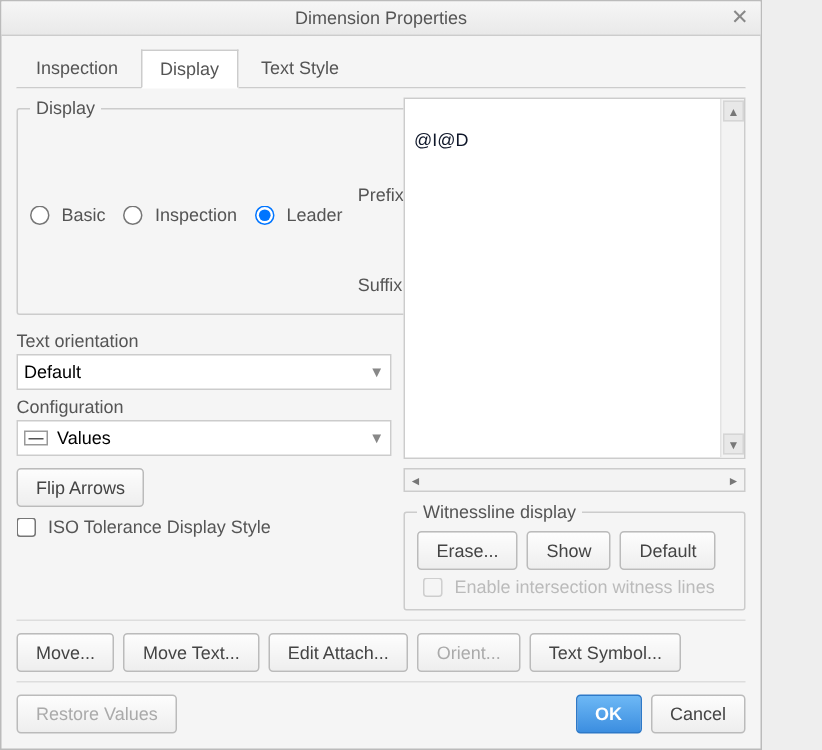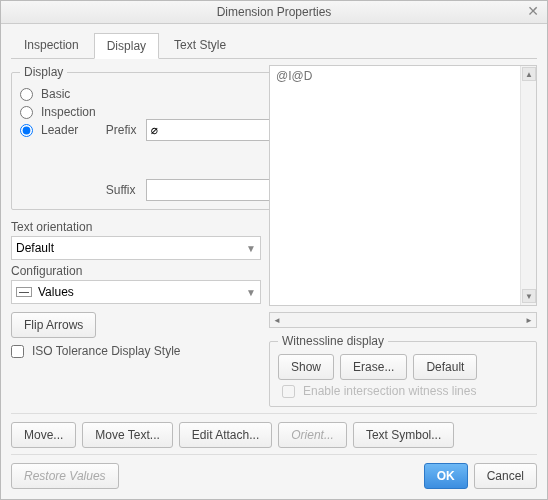--- a/index.html
+++ b/index.html
@@ -1,48 +1,48 @@
 <!DOCTYPE html>
 <html><head>
 <meta charset="utf-8">
 <style>
   * { box-sizing: border-box; font-family: Arial, sans-serif; font-size: 12px; }
   body { margin: 0; background: #eeeeee; }
-  .window { width: 548px; height: 500px; background: #f5f5f5; border: 1px solid #bbb; display: flex; flex-direction: column; }
+  .window { width: 508px; height: 500px; background: #f5f5f5; border: 1px solid #bbb; display: flex; flex-direction: column; }
   .titlebar { background: linear-gradient(#f6f6f6,#e9e9e9); border-bottom: 1px solid #ccc; text-align: center; padding: 4px 6px; color: #555; position: relative; }
   .titlebar .close { position: absolute; right: 8px; top: 2px; color: #888; cursor: pointer; font-size: 14px; }
   .body { flex: 1; padding: 8px 10px 6px 10px; display: flex; flex-direction: column; }
   .tabs { display: flex; border-bottom: 1px solid #ccc; }
   .tab { padding: 5px 12px; color: #555; border: 1px solid transparent; border-bottom: none; margin-right: 2px; background: #f5f5f5; cursor: default; }
   .tab.active { background: #fff; border-color: #ccc; border-bottom: 1px solid #fff; position: relative; top: 1px; }
   .content { flex: 1; background: #f5f5f5; display: flex; gap: 8px; padding-top: 6px; }
   .leftcol { width: 250px; display: flex; flex-direction: column; }
   .rightcol { flex: 1; display: flex; flex-direction: column; gap: 6px; }
   fieldset { border: 1px solid #ccc; border-radius: 2px; padding: 6px 8px 8px 8px; margin: 0 0 6px 0; }
   legend { color: #555; padding: 0 4px; }
   .radio-row { display: flex; align-items: center; gap: 4px; margin: 2px 0; color: #555; }
   input[type=radio], input[type=checkbox] { margin: 0 4px 0 0; }
   .display-grid { display: flex; gap: 10px; }
-  .radios { display: flex; flex-direction: column; gap: 0; }
+  .radios { display: flex; flex-direction: row; gap: 12px; justify-content: flex-end; }
   .pf { display: flex; flex-direction: column; gap: 4px; flex: 1; }
   .pf-row { display: flex; align-items: center; gap: 4px; margin-top: 34px; }
   .pf-row label { width: 36px; color: #555; }
   .txt { flex: 1; height: 22px; border: 1px solid #bbb; padding: 2px 4px; background: #fff; }
   .section-label { color: #555; margin: 4px 0 2px 0; }
   .combo { width: 100%; height: 24px; border: 1px solid #ccc; background: #fff; display: flex; align-items: center; justify-content: space-between; padding: 0 4px; }
   .combo .chev { color: #888; font-size: 10px; }
   .combo .withicon { display: flex; align-items: center; gap: 6px; }
   .leader-icon { width: 16px; height: 10px; border: 1px solid #999; position: relative; display: inline-block; }
   .leader-icon::after { content: ""; position: absolute; left: 2px; top: 4px; width: 10px; height: 1px; background: #555; }
   .btn { height: 26px; padding: 0 12px; border: 1px solid #bbb; background: linear-gradient(#fdfdfd,#eee); border-radius: 3px; color: #444; display: inline-flex; align-items: center; cursor: default; }
-  .btn.disabled, .btn[data-disabled="true"] { color: #aaa; font-style: italic; }
+  .btn.disabled, .btn[data-disabled="true"] { color: #aaa; }
   .btn.primary { background: linear-gradient(#6db8f5,#3c8ee0); color: #fff; border-color: #2d79c8; font-weight: bold; }
   .check-row { display: flex; align-items: center; gap: 4px; color: #555; margin-top: 6px; }
   .preview { flex: 1; border: 1px solid #ccc; background: #fff; position: relative; }
-  .preview-text { position: absolute; top: 3px; left: 6px; color: #737373; font-style: normal; }
+  .preview-text { position: absolute; top: 20px; left: 6px; color: #0f172a; font-style: normal; }
   .preview .vscroll { position: absolute; top: 0; right: 0; width: 16px; height: 100%; background: #f3f3f3; border-left: 1px solid #e3e3e3; }
   .preview .vscroll .arr { width: 14px; height: 14px; margin: 1px; background: #e8e8e8; display: flex; align-items: center; justify-content: center; font-size: 8px; color: #777; border: 1px solid #d5d5d5; }
   .preview .vscroll .arr.bottom { position: absolute; bottom: 1px; }
   .hscrollbar { height: 16px; border: 1px solid #ccc; background: #f3f3f3; display: flex; justify-content: space-between; align-items: center; }
   .hscrollbar .arr { width: 14px; height: 14px; display: flex; align-items: center; justify-content: center; font-size: 8px; color: #777; }
   .wit-row { display: flex; gap: 6px; margin-bottom: 4px; }
   .wit-check { display: flex; align-items: center; gap: 4px; color: #bbb; margin-left: 4px; }
   .wit-check input { accent-color: #ccc; }
   .footer1 { border-top: 1px solid #ddd; padding: 8px 0 6px 0; display: flex; gap: 6px; flex-wrap: wrap; }
   .footer2 { border-top: 1px solid #ddd; padding: 8px 0 4px 0; display: flex; justify-content: space-between; align-items: center; }
@@ -131,24 +131,24 @@
           </div>
         </div>
         <div class="hscrollbar">
           <span class="arr">◄</span>
           <span class="arr">►</span>
         </div>
         <fieldset>
           <legend>Witnessline display</legend>
           <div class="wit-row">
             <button class="btn">
-                <span>Show</span>
+                <span>Erase...</span>
               </button>
             <button class="btn">
-                <span>Erase...</span>
+                <span>Show</span>
               </button>
             <button class="btn">
                 <span>Default</span>
               </button>
           </div>
           <label class="wit-check">
             <input type="checkbox" disabled="" style="">
             <span>Enable intersection witness lines</span>
           </label>
         </fieldset>

